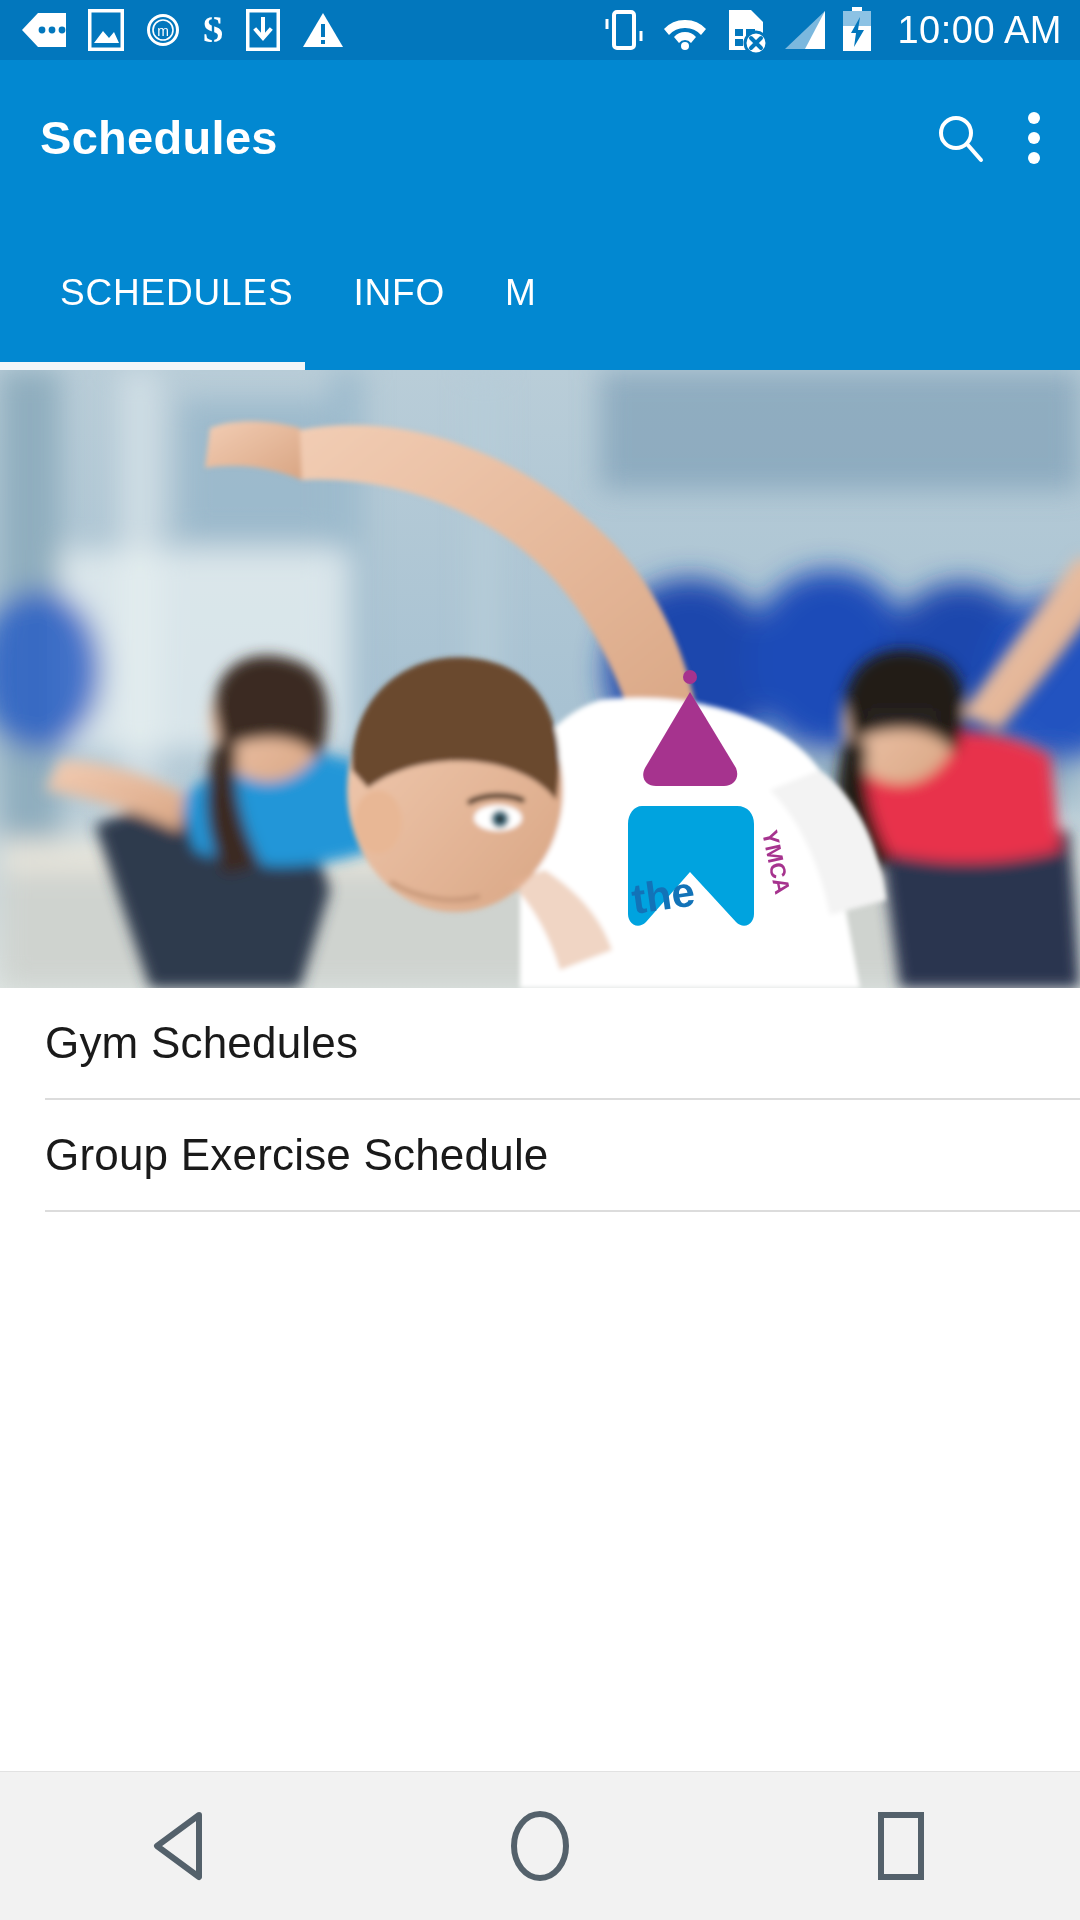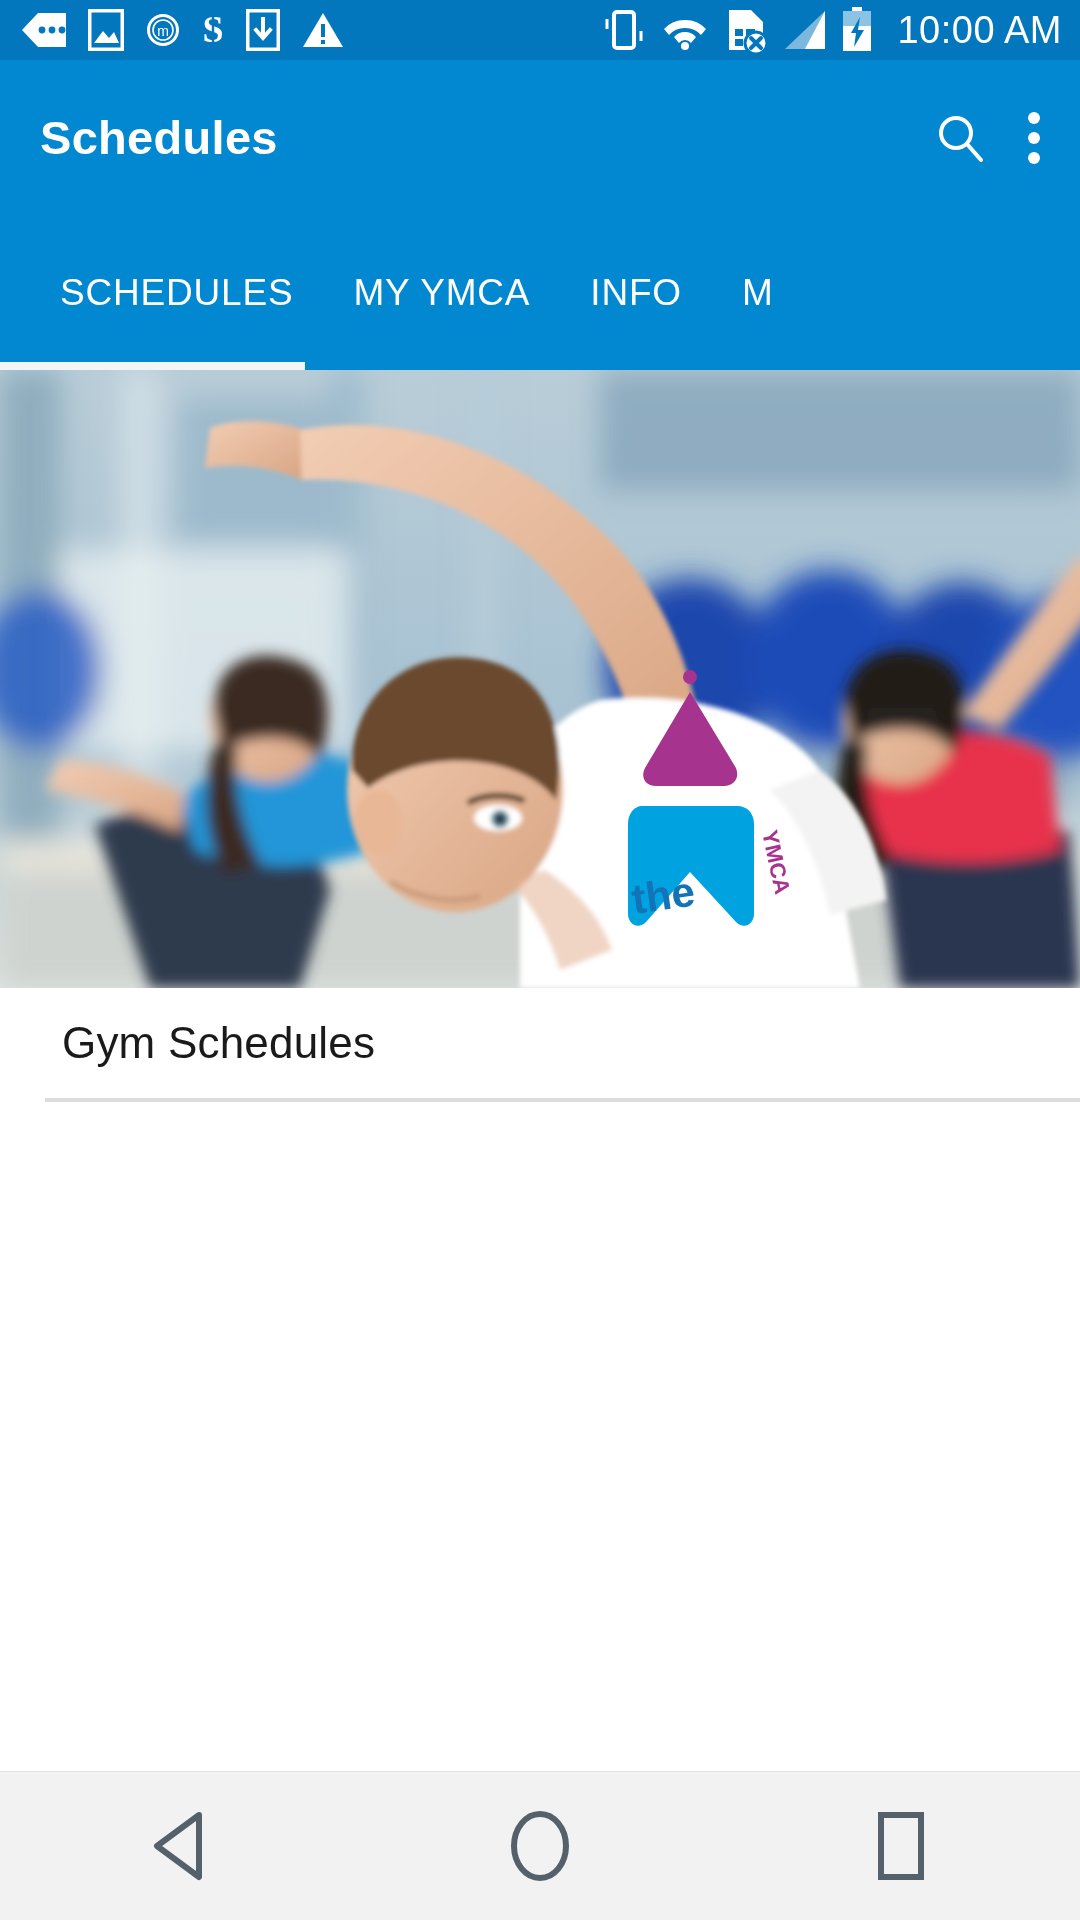--- a/index.html
+++ b/index.html
@@ -58,21 +58,21 @@
   }
   .hero svg { display:block; width:100%; height:100%; }
 
   
   .list { flex:1 1 auto; background:#ffffff; }
   .list-item {
     height:110px; display:flex; align-items:center;
     padding-left:45px; cursor:pointer;
   }
   .list-item-label {
-    color:#1a1a1a; font-size:44px; letter-spacing:0.2px;margin-left:17px;
+    color:#1a1a1a; font-size:44px; letter-spacing:0.2px;
   }
   .divider { height:2px; background:#dcdcdc; margin-left:45px; }
 
   
   .navbar {
     flex:0 0 148px; background:#f2f2f2;
     display:flex; align-items:center; justify-content:space-around;
     border-top:1px solid #e2e2e2;
   }
   .nav-btn {
@@ -198,21 +198,20 @@
           <circle cx="8" cy="8" r="6" fill="#ffffff"></circle>
           <circle cx="8" cy="28" r="6" fill="#ffffff"></circle>
           <circle cx="8" cy="48" r="6" fill="#ffffff"></circle>
         </svg>
       </span>
     </div>
   </div>
 
   <div class="tabbar">
     <span class="tab">SCHEDULES</span>
-    <span class="tab">MY YMCA</span>
     <span class="tab">INFO</span>
     <span class="tab">M</span>
     <div class="tab-indicator"></div>
   </div>
 
   <div class="hero">
     <svg viewBox="0 0 1080 618" preserveAspectRatio="xMidYMid slice">
       <defs>
         <linearGradient id="bgWall" x1="0" y1="0" x2="0" y2="1">
           <stop offset="0%" stop-color="#b9cdd8"></stop>
@@ -306,20 +305,23 @@
         <text x="130" y="150" font-family="Liberation Sans, sans-serif" font-size="22" font-weight="bold" fill="#A6338E" transform="rotate(78 130 150)">YMCA</text>
       </g>
     </svg>
   </div>
 
   <div class="list">
     <div class="list-item">
       <span class="list-item-label">Gym Schedules</span>
     </div>
     <div class="divider"></div>
+    <div class="list-item">
+      <span class="list-item-label">Group Exercise Schedule</span>
+    </div>
     <div class="divider"></div>
   </div>
 
   <div class="navbar">
     <span class="nav-btn">
       <svg width="66" height="72" viewBox="0 0 66 72">
         <path d="M52 5 L10 36 L52 67 Z" fill="none" stroke="#54616b" stroke-width="6" stroke-linejoin="round"></path>
       </svg>
     </span>
     <span class="nav-btn">

